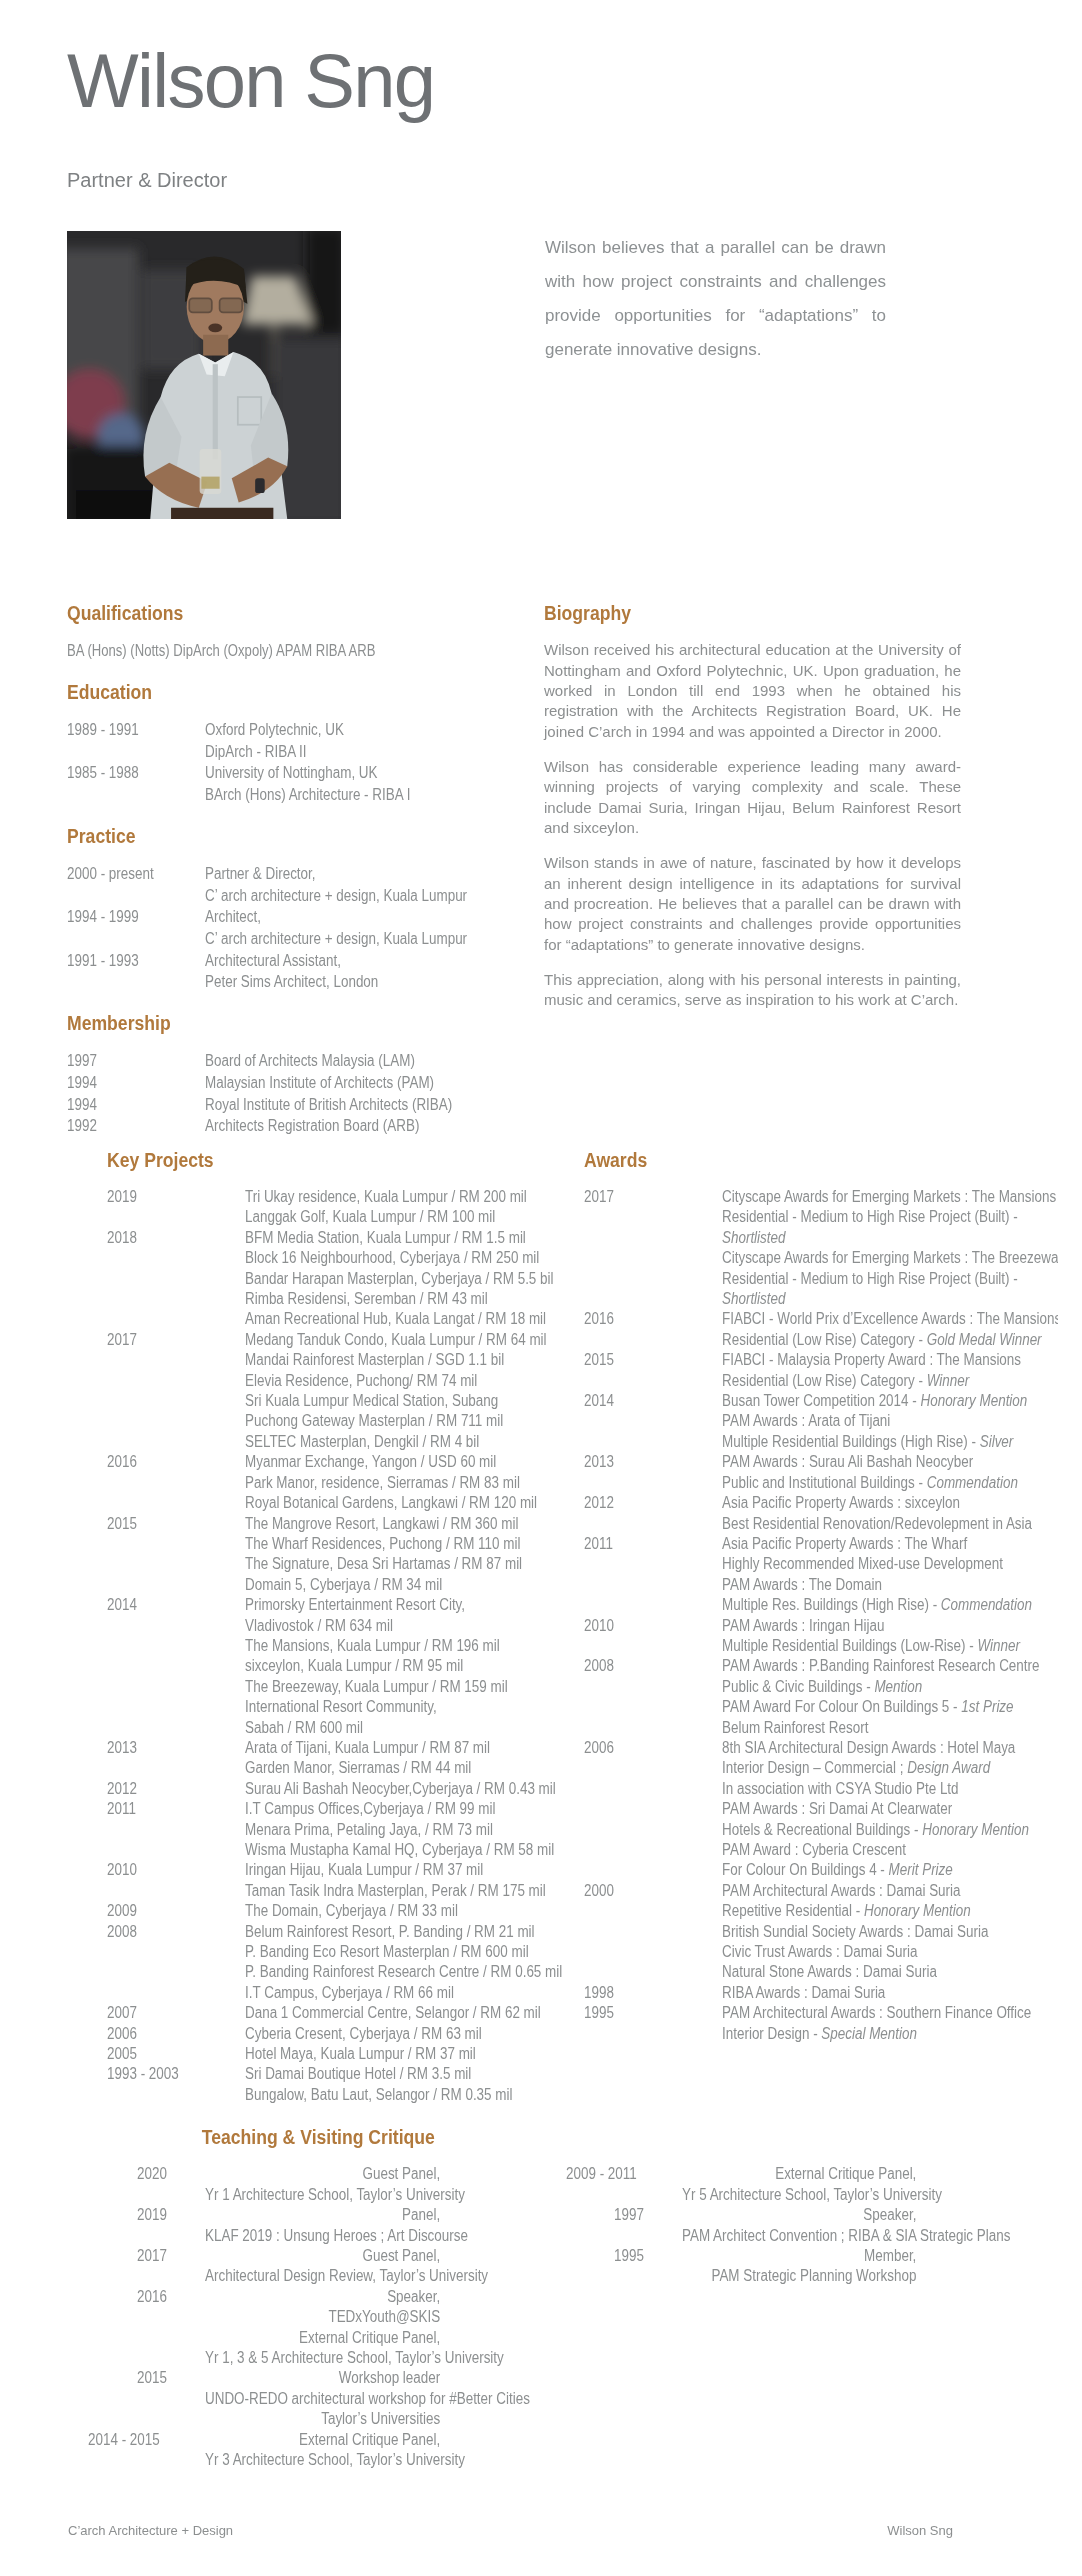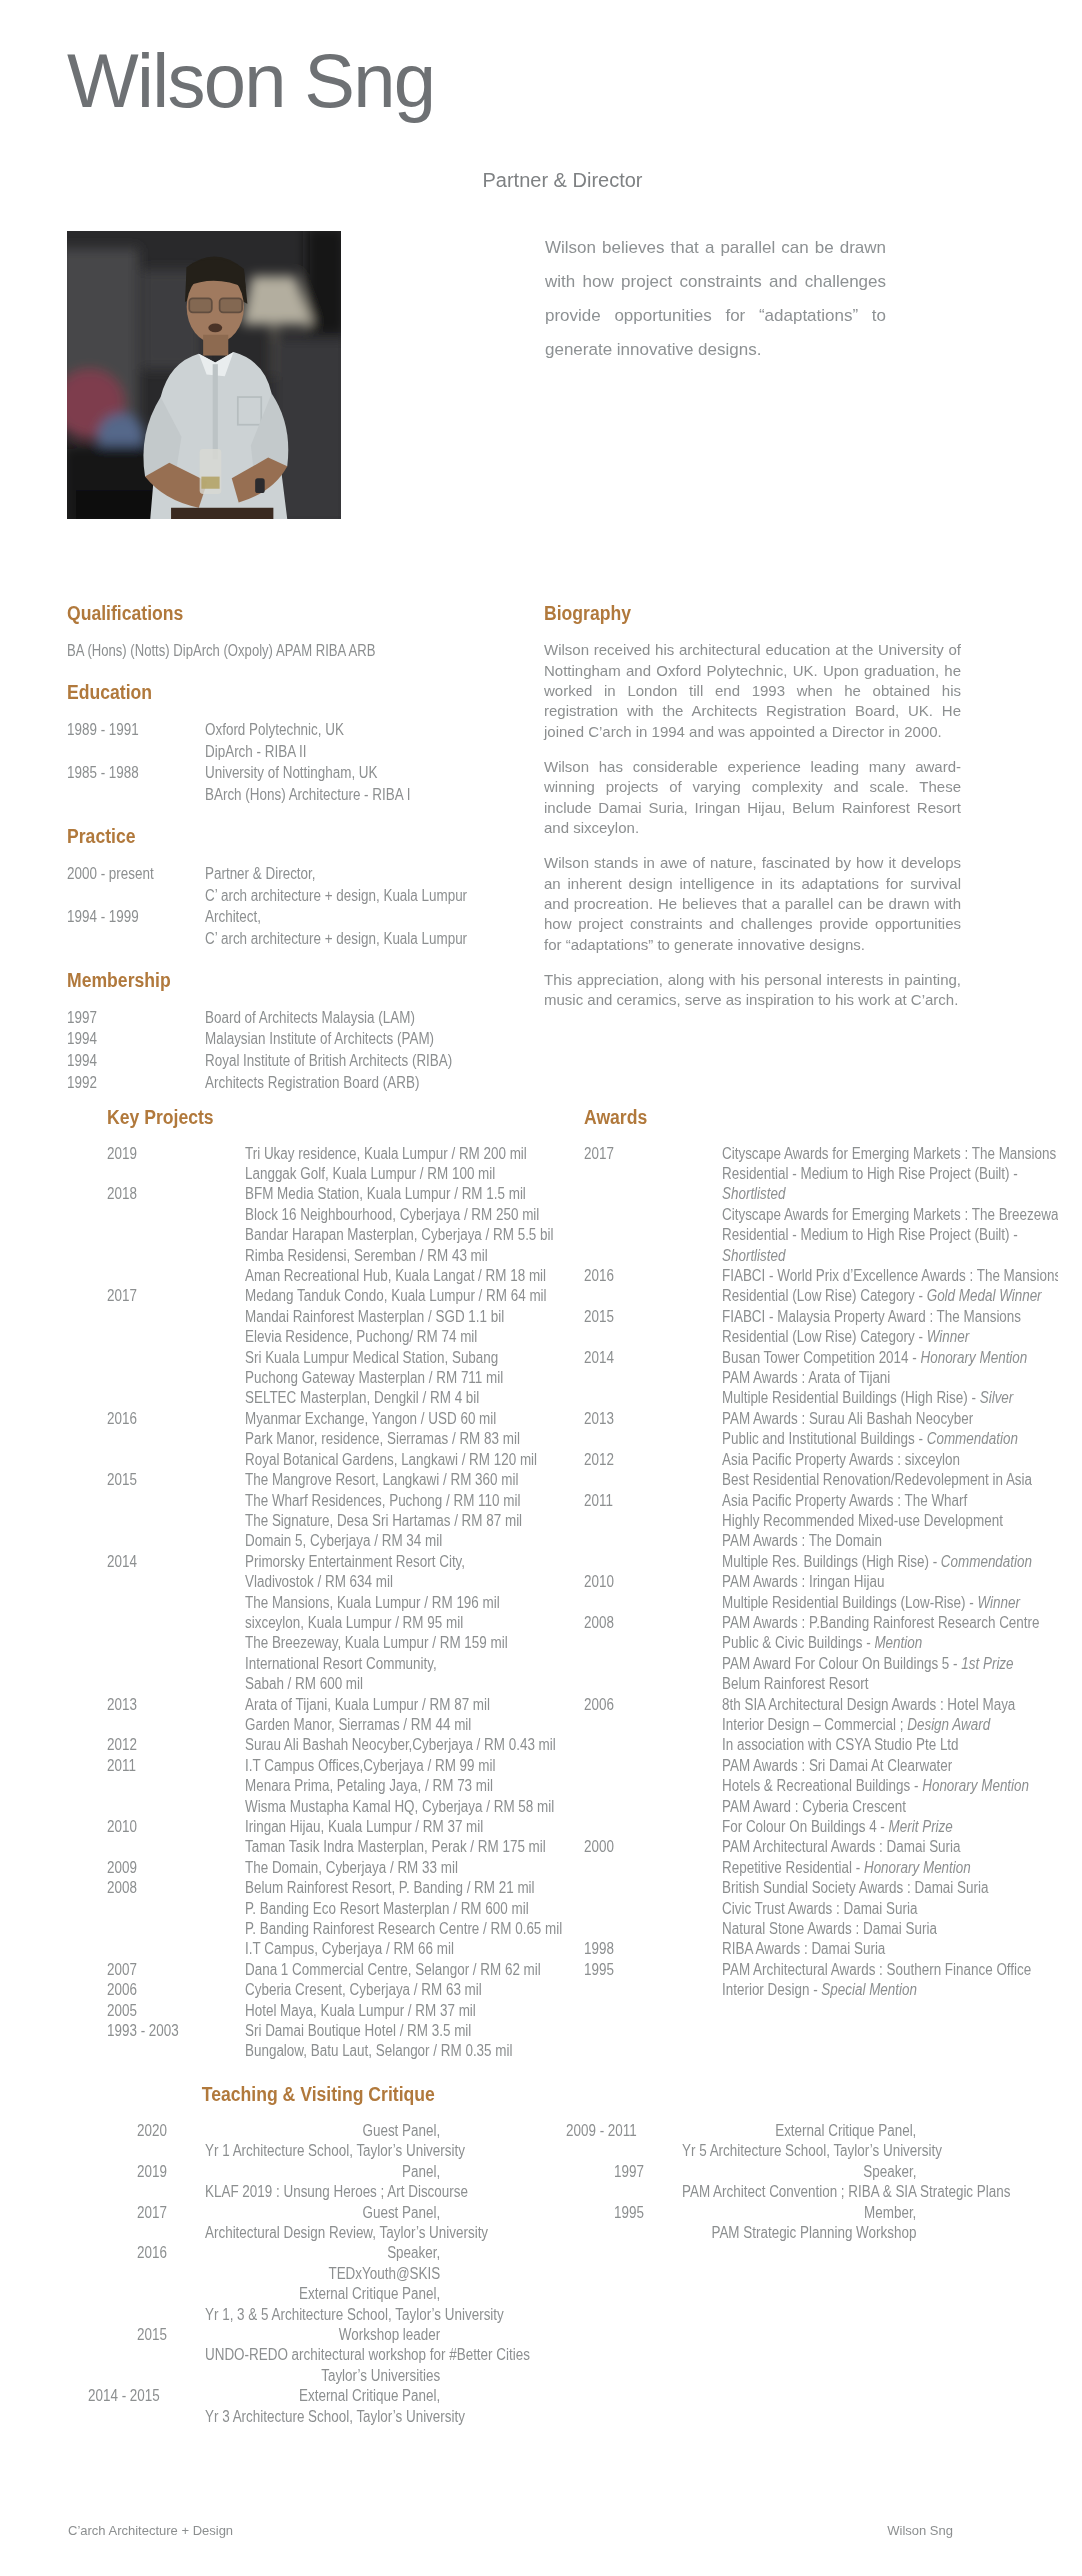--- a/index.html
+++ b/index.html
@@ -2,21 +2,21 @@
 <html style="--heading: #b1793c; --body: #8c8f90; --title: #6e7174; --quote: #8d9193;font-size:14px"><head>
 <meta charset="utf-8">
 <style>
   html,body{margin:0;padding:0;background:#ffffff;}
   body{font-family:"Liberation Sans",sans-serif;color:var(--body,#8c8f90);}
   .page{position:relative;width:1058px;height:2576px;overflow:hidden;background:#fff;}
   .inner{padding-left:67px;}
 
   header{padding-top:43px;}
   h1{font-size:76px;font-weight:300;color:var(--title,#6e7174);margin:0;line-height:1;letter-spacing:-1.7px;}
-  .subtitle{font-size:20px;color:#7e8183;margin-top:50px;text-align:center;}
+  .subtitle{font-size:20px;color:#7e8183;margin-top:50px;}
 
   .intro{display:flex;margin-top:39px;}
   .photo{width:274px;height:288px;flex:none;display:block;}
   .quote{width:341px;margin:0 0 0 204px;font-size:17px;line-height:34px;text-align:justify;color:var(--quote,#8d9193);}
 
   h2{font-size:20px;font-weight:bold;color:var(--heading,#b1793c);margin:0 0 15.6px 0;
      line-height:22.5px;white-space:nowrap;transform:scaleX(0.88);transform-origin:0 50%;}
   .sec-gap{margin-top:19px;}
   .plain{font-size:15.6px;line-height:21.7px;margin:0;white-space:nowrap;transform:scaleX(0.84);transform-origin:0 50%;}
 
@@ -127,20 +127,27 @@
                 <div class="tl-line">C’ arch architecture + design, Kuala Lumpur</div>
               </div>
             </div>
             <div class="tl-row">
               <div class="tl-year"><span>1994 - 1999</span></div>
               <div class="tl-lines">
                 <div class="tl-line">Architect,</div>
                 <div class="tl-line">C’ arch architecture + design, Kuala Lumpur</div>
               </div>
             </div>
+            <div class="tl-row">
+              <div class="tl-year"><span>1991 - 1993</span></div>
+              <div class="tl-lines">
+                <div class="tl-line">Architectural Assistant,</div>
+                <div class="tl-line">Peter Sims Architect, London</div>
+              </div>
+            </div>
           </div>
 
         <h2 class="sec-gap">Membership</h2>
         <div id="membership-rows" class="rows lh25">
             <div class="tl-row">
               <div class="tl-year"><span>1997</span></div>
               <div class="tl-lines">
                 <div class="tl-line">Board of Architects Malaysia (LAM)</div>
               </div>
             </div>

